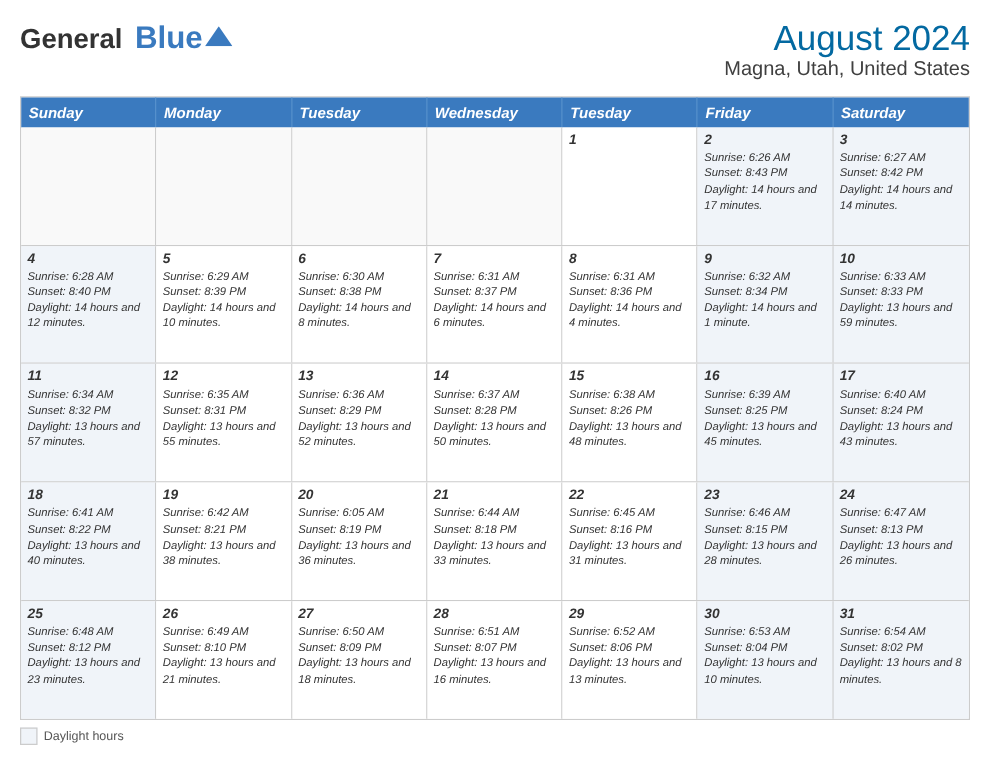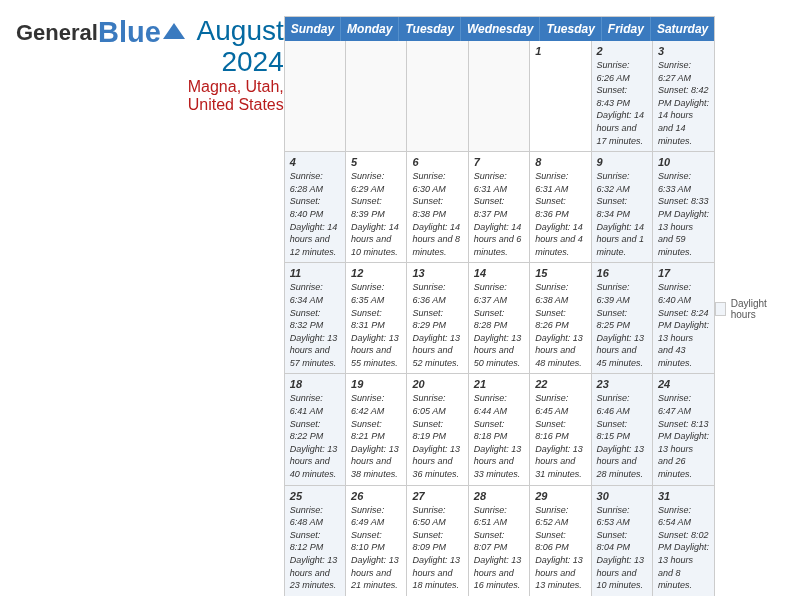--- a/index.html
+++ b/index.html
@@ -8,21 +8,21 @@
       height: 612px;
       font-family: Arial, sans-serif;
       background: #fff;
       overflow: hidden;
     }
     .page {
       width: 792px;
       height: 612px;
       padding: 16px;
       display: flex;
-      flex-direction: row;
+      flex-direction: column;
     }
     .header {
       display: flex;
       justify-content: space-between;
       align-items: flex-start;
       margin-bottom: 12px;
     }
     .logo {
       display: flex;
       flex-direction: column;
@@ -32,21 +32,21 @@
       text-align: right;
     }
     .month-year {
       font-size: 28px;
       font-weight: normal;
       color: #0369a1;
       line-height: 1.1;
     }
     .location {
       font-size: 16px;
-      color: #b91c1c;
+      color: #404040;
     }
     .calendar {
       flex: 1;
       display: flex;
       flex-direction: column;
       border: 1px solid #ccc;
       font-style: italic;
     }
     .cal-header {
       display: grid;
@@ -113,21 +113,21 @@
     }
   </style>
 </head>
 <body>
 
 <div class="page">
   <div class="header">
     <div class="logo">
       <div style="display:flex; align-items:center;">
         <span style="font-size:22px; font-weight:bold; color:#333;">General</span>
-        <span style="font-size:29px; font-weight:bold; color:#3a7abf;">Blue</span>
+        <span style="font-size:25px; font-weight:bold; color:#3a7abf;padding-left:10px;">Blue</span>
         <svg width="22" height="16" viewBox="0 0 22 16" style="margin-left:2px; margin-top:-4px;">
           <polygon points="0,16 11,0 22,16" fill="#3a7abf"></polygon>
         </svg>
       </div>
     </div>
     <div class="title-block">
       <div class="month-year">August 2024</div>
       <div class="location">Magna, Utah, United States</div>
     </div>
   </div>

